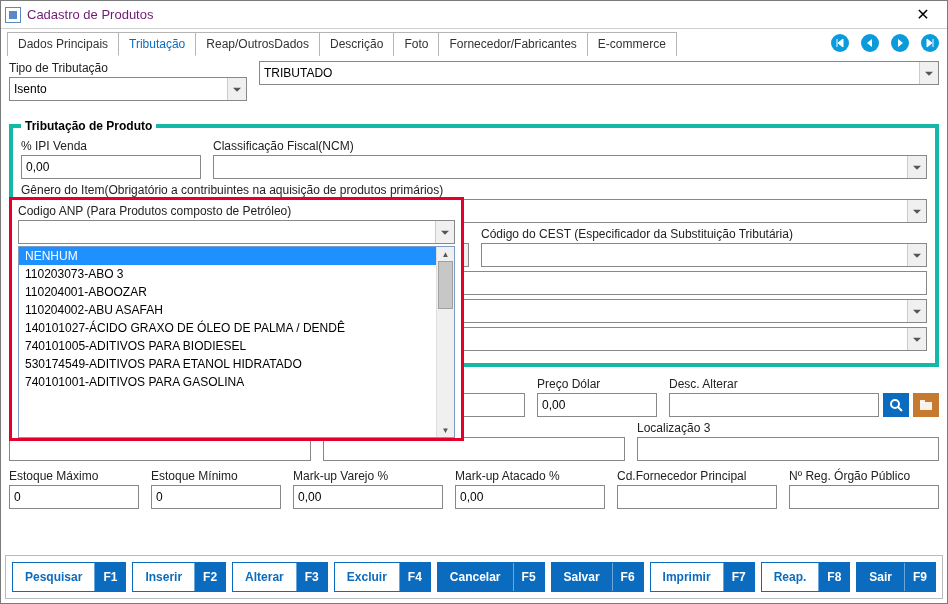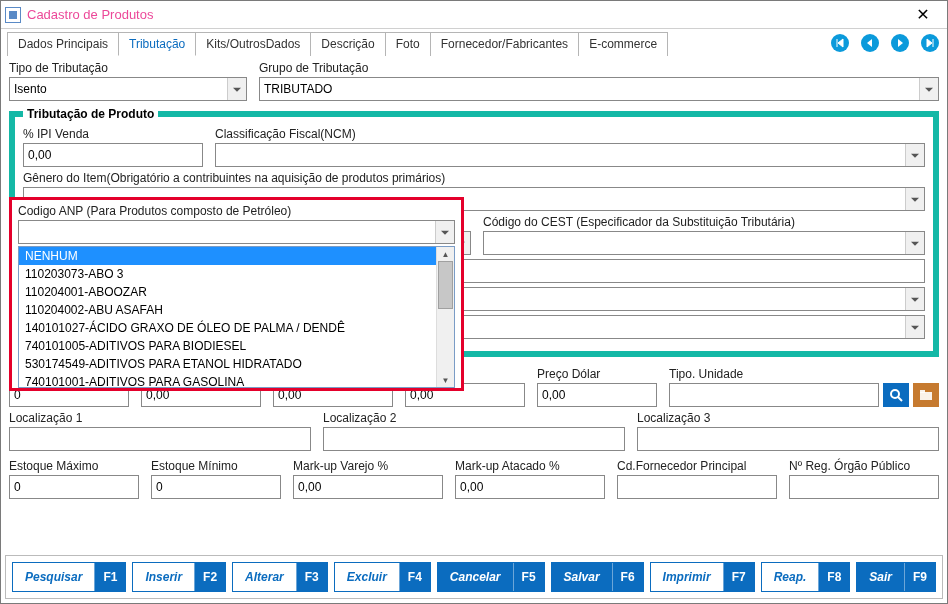--- a/index.html
+++ b/index.html
@@ -1,56 +1,56 @@
 <!DOCTYPE html>
 <html><head>
 <meta charset="utf-8">
 <style>
 * { box-sizing: border-box; margin: 0; padding: 0; font-family: 'Segoe UI', Tahoma, sans-serif; font-size: 12px; }
 body { background: #fff; width: 948px; height: 604px; overflow: hidden; position: relative; border: 1px solid #7a7a7a; }
 .titlebar { height: 28px; display: flex; align-items: center; padding: 0 4px; border-bottom: 1px solid #d0d0d0; }
 .titlebar-icon { width: 16px; height: 16px; border: 1px solid #5a8ac6; margin-right: 6px; display: inline-flex; align-items: center; justify-content: center; }
 .titlebar-icon span { width: 8px; height: 8px; background: #5a8ac6; }
-.titlebar-text { flex: 1; font-size: 13px; color: #ec4899; }
+.titlebar-text { flex: 1; font-size: 13px; color: #701a75; }
 .titlebar-close { width: 40px; height: 28px; display: flex; align-items: center; justify-content: center; font-size: 16px; cursor: default; }
 
 .toolbar { height: 28px; display: flex; align-items: center; padding: 0 6px; gap: 36px; }
 .tabs { display: flex; gap: 0; }
 .tab { padding: 4px 10px; border: 1px solid #b5b5b5; border-bottom: none; background: #fff; color: #333; margin-right: -1px; cursor: default; font-size: 12px; position: relative; top: 1px; }
 .tab.active { background: #fff; color: #0b6cbf; border-bottom: 1px solid #fff; z-index: 2; }
 .nav-icons { margin-left: auto; display: flex; gap: 8px; align-items: center; }
 .nav-icon { width: 22px; height: 22px; display: flex; align-items: center; justify-content: center; color: #0b9adb; font-size: 18px; cursor: pointer; }
 
 .content { padding: 4px 8px 5px 8px; position: relative; }
 .row { display: flex; gap: 12px; margin-bottom: 4px; }
 .col { display: flex; flex-direction: column; }
 .lbl { font-size: 12px; color: #222; margin-bottom: 2px; }
 .field { height: 24px; border: 1px solid #888; padding: 2px 4px; background: #fff; font-size: 12px; width: 100%; }
 .select-wrap { position: relative; }
 .select-wrap::after { content: ''; position: absolute; right: 1px; top: 1px; bottom: 1px; width: 18px; background: #f0f0f0; border-left: 1px solid #ccc; pointer-events: none; }
 .select-wrap::before { content: ''; position: absolute; right: 6px; top: 50%; transform: translateY(-30%); border-left: 4px solid transparent; border-right: 4px solid transparent; border-top: 4px solid #555; z-index: 2; pointer-events: none; }
 
-fieldset.group { border: 6px solid #14b8a6; padding: 6px 8px 8px 8px; margin-top: 6px; }
+fieldset.group { border: 4px solid #14b8a6; padding: 6px 8px 8px 8px; margin-top: 18px; }
 fieldset.group > legend { font-weight: bold; font-size: 12px; padding: 0 4px; }
 
 .anp-box { position: absolute; left: 8px; top: 196px; width: 455px; border: 3px solid #e4002b; background: #fff; z-index: 50; padding: 4px 6px 0 6px; }
-.anp-listwrap { border: 1px solid #7a9cc6; margin-top: 2px; height: 142px; overflow: hidden; position: relative; }
+.anp-listwrap { border: 1px solid #7a9cc6; margin-top: 2px; height: 192px; overflow: hidden; position: relative; }
 .anp-list { position: absolute; inset: 0 18px 0 0; overflow: hidden; }
 .anp-item { padding: 2px 6px; font-size: 12px; white-space: nowrap; overflow: hidden; text-overflow: ellipsis; cursor: default; }
 .anp-item.sel { background: #1e90ff; color: #fff; }
 .anp-scroll { position: absolute; right: 0; top: 0; bottom: 0; width: 18px; background: #f0f0f0; border-left: 1px solid #ddd; }
 .anp-scroll .thumb { position: absolute; left: 1px; right: 1px; top: 14px; height: 48px; background: #c7c7c7; border: 1px solid #a0a0a0; }
 .anp-scroll .arr { position: absolute; left: 0; right: 0; height: 14px; display: flex; align-items: center; justify-content: center; font-size: 8px; color: #555; }
 .anp-scroll .arr.up { top: 0; }
 .anp-scroll .arr.dn { bottom: 0; }
 
 .bottom-bar { position: absolute; left: 4px; right: 4px; bottom: 4px; border: 1px solid #bbb; padding: 6px; display: flex; justify-content: space-between; gap: 6px; background: #fff; }
 .fbtn { display: inline-flex; align-items: center; border: 1px solid #0b6cbf; color: #0b6cbf; background: #fff; font-weight: 600; cursor: pointer; font-size: 12px; height: 30px; }
 .fbtn.solid { background: #0b6cbf; color: #fff; }
-.fbtn .lblp { padding: 0 12px; font-style: italic; }
+.fbtn .lblp { padding: 0 12px; }
 .fbtn .fk { background: #0b6cbf; color: #fff; padding: 6px 8px; height: 100%; display: inline-flex; align-items: center; border-left: 1px solid rgba(255,255,255,.4); }
 .fbtn.solid .fk { border-left: 1px solid rgba(255,255,255,.4); }
 .fbtn.outlined .fk { background: #0b6cbf; color: #fff; }
 
 .icon-btn { width: 26px; height: 24px; background: #0b6cbf; display: inline-flex; align-items: center; justify-content: center; color: #fff; border: 1px solid #0b6cbf; }
 .icon-btn.orange { background: #c67a2f; border-color: #c67a2f; }
 
 svg { display: block; }
 </style>
 </head>
@@ -61,21 +61,21 @@
       <span></span>
     </span>
   <span class="titlebar-text">Cadastro de Produtos</span>
   <div class="titlebar-close">✕</div>
 </div>
 
 <div class="toolbar">
   <div class="tabs">
     <div class="tab">Dados Principais</div>
     <div class="tab active">Tributação</div>
-    <div class="tab">Kits/OutrosDados</div>
+    <div class="tab">Reap/OutrosDados</div>
     <div class="tab">Descrição</div>
     <div class="tab">Foto</div>
     <div class="tab">Fornecedor/Fabricantes</div>
     <div class="tab">E-commerce</div>
   </div>
   <div class="nav-icons">
     <div class="nav-icon">
         <svg width="20" height="20" viewBox="0 0 20 20">
           <circle cx="10" cy="10" r="9" fill="#0b9adb"></circle>
           <path d="M7 6v8M13 6l-5 4 5 4z" fill="#fff" stroke="#fff"></path>
@@ -103,21 +103,20 @@
 </div>
 
 <div class="content">
 
   <div class="row">
     <div class="col" style="width:238px">
       <div class="lbl">Tipo de Tributação</div>
       <div class="select-wrap"><input class="field" value="Isento" style=""></div>
     </div>
     <div class="col" style="flex:1">
-      <div class="lbl">Grupo de Tributação</div>
       <div class="select-wrap"><input class="field" value="TRIBUTADO" style=""></div>
     </div>
   </div>
 
   <fieldset class="group">
     <legend>Tributação de Produto</legend>
 
     <div class="row">
       <div class="col" style="width:180px">
         <div class="lbl">% IPI Venda</div>
@@ -179,21 +178,21 @@
     </div>
     <div class="col" style="width:120px">
       <div class="lbl">&nbsp;</div>
       <input class="field" value="0,00" style="">
     </div>
     <div class="col" style="width:120px">
       <div class="lbl">Preço Dólar</div>
       <input class="field" value="0,00" style="">
     </div>
     <div class="col" style="flex:1">
-      <div class="lbl">Tipo. Unidade</div>
+      <div class="lbl">Desc. Alterar</div>
       <div style="display:flex;gap:4px">
         <input class="field" style="flex: 1 1 0%;" value="">
         <div class="icon-btn">
             <svg width="14" height="14" viewBox="0 0 14 14">
               <circle cx="6" cy="6" r="4" fill="none" stroke="#fff" stroke-width="2"></circle>
               <line x1="9" y1="9" x2="13" y2="13" stroke="#fff" stroke-width="2"></line>
             </svg>
           </div>
         <div class="icon-btn orange">
             <svg width="14" height="14" viewBox="0 0 14 14">

